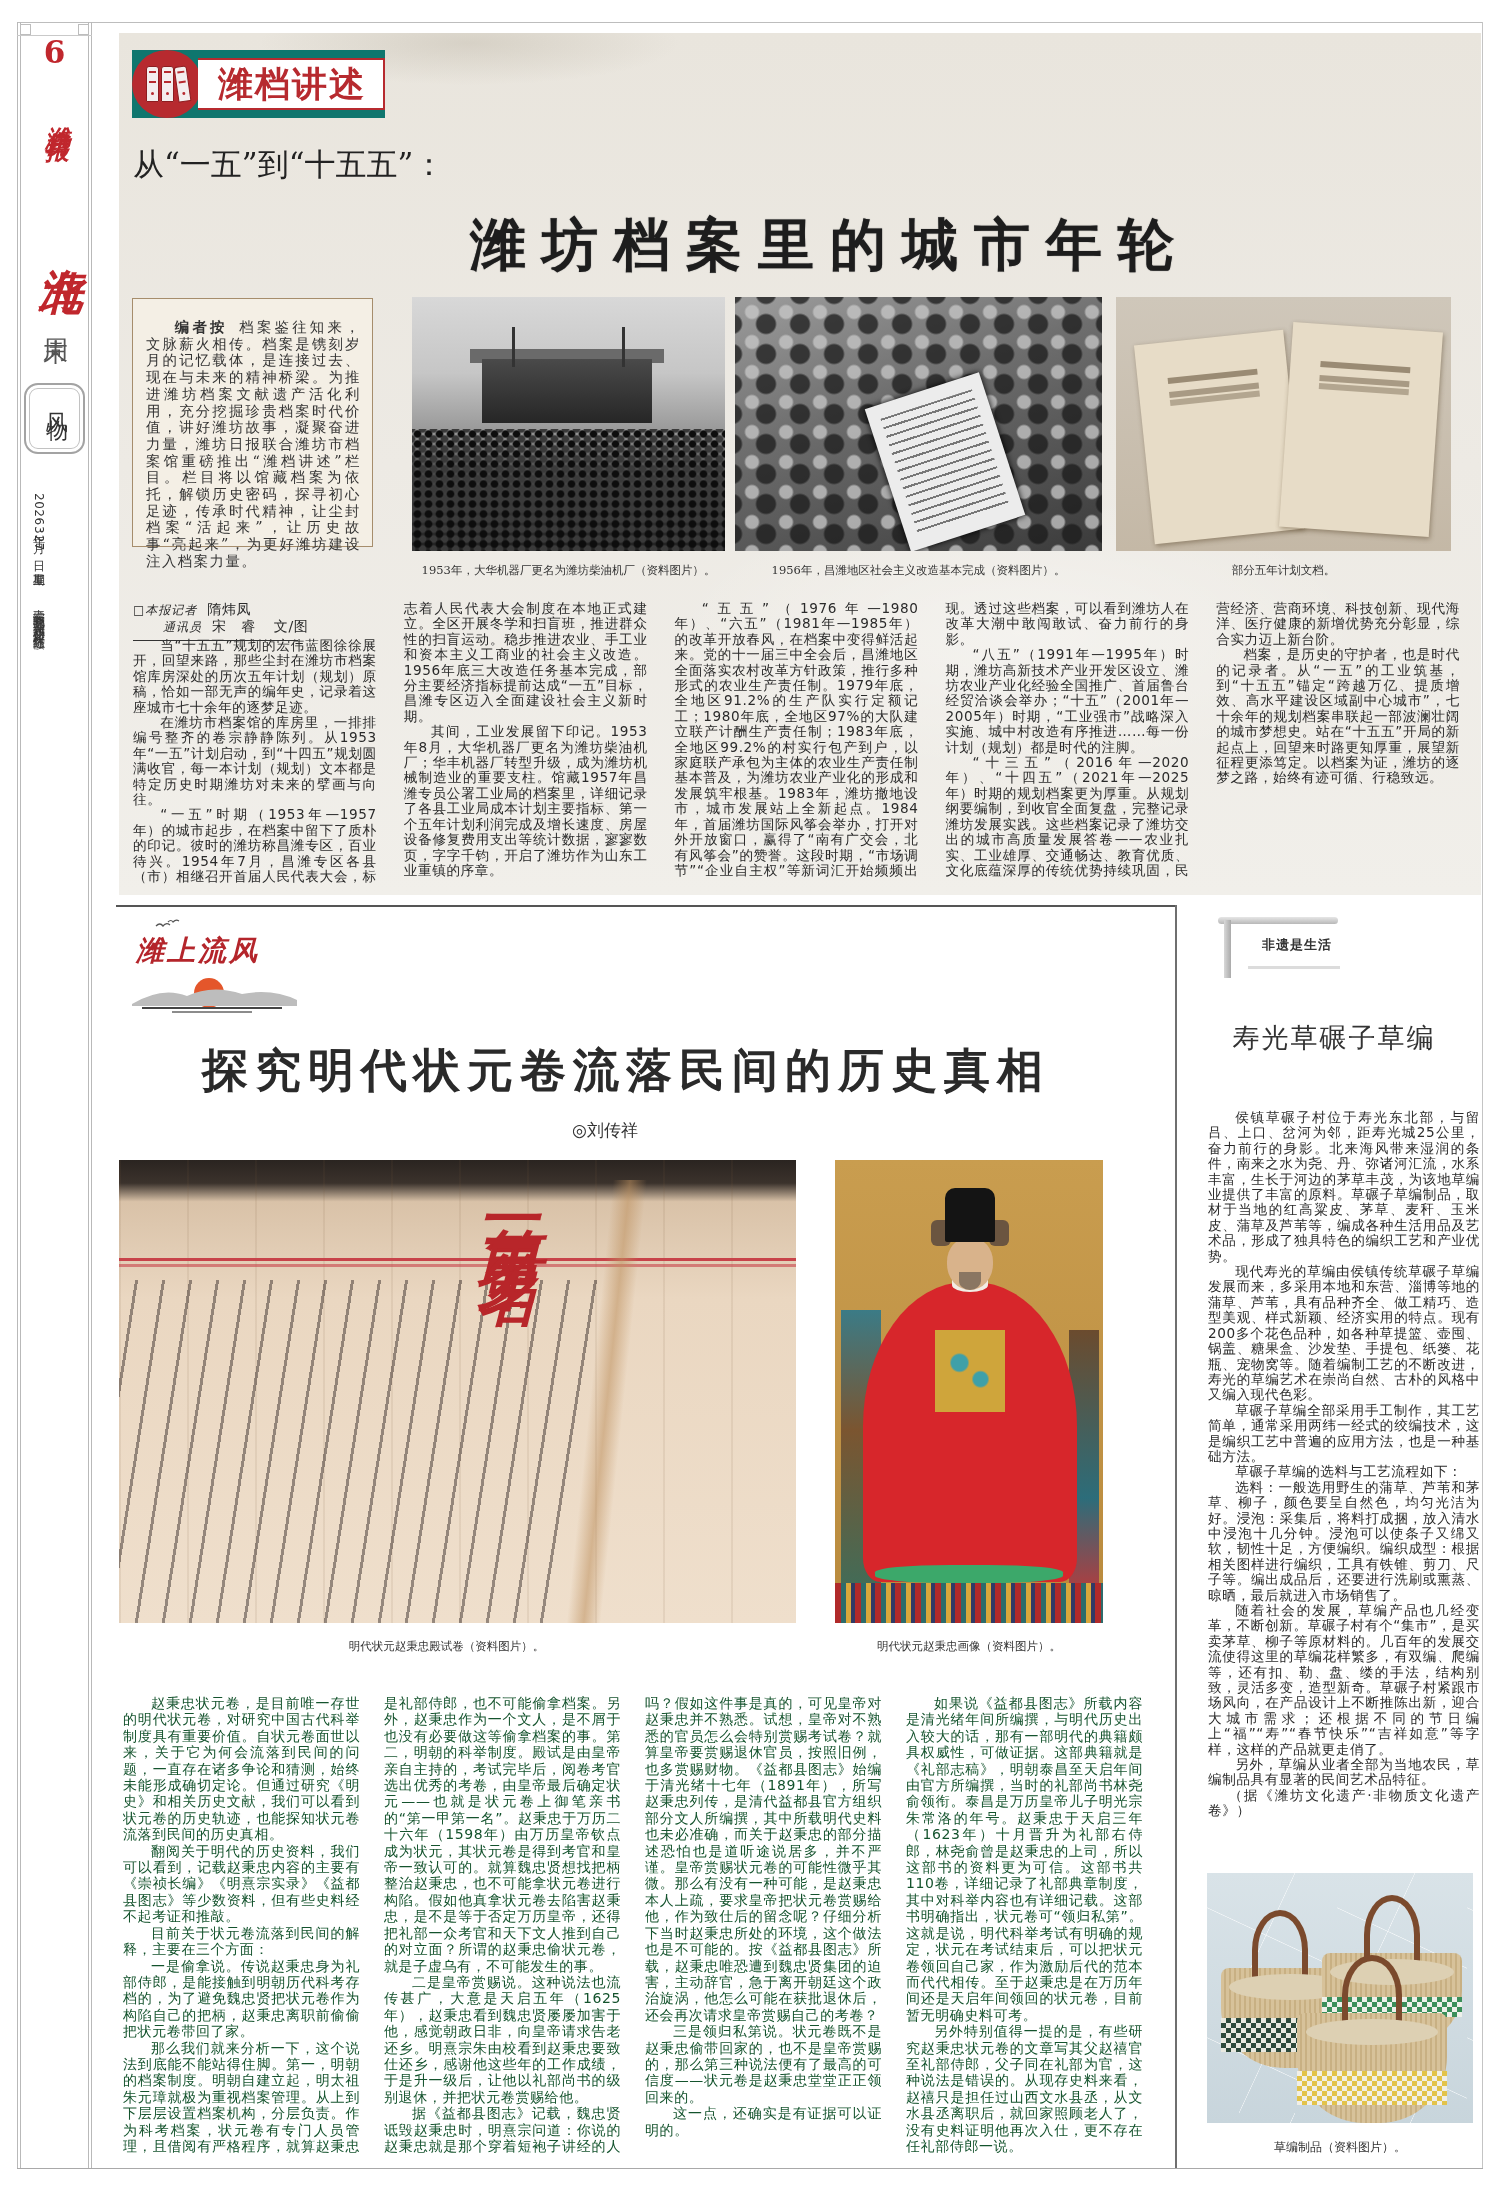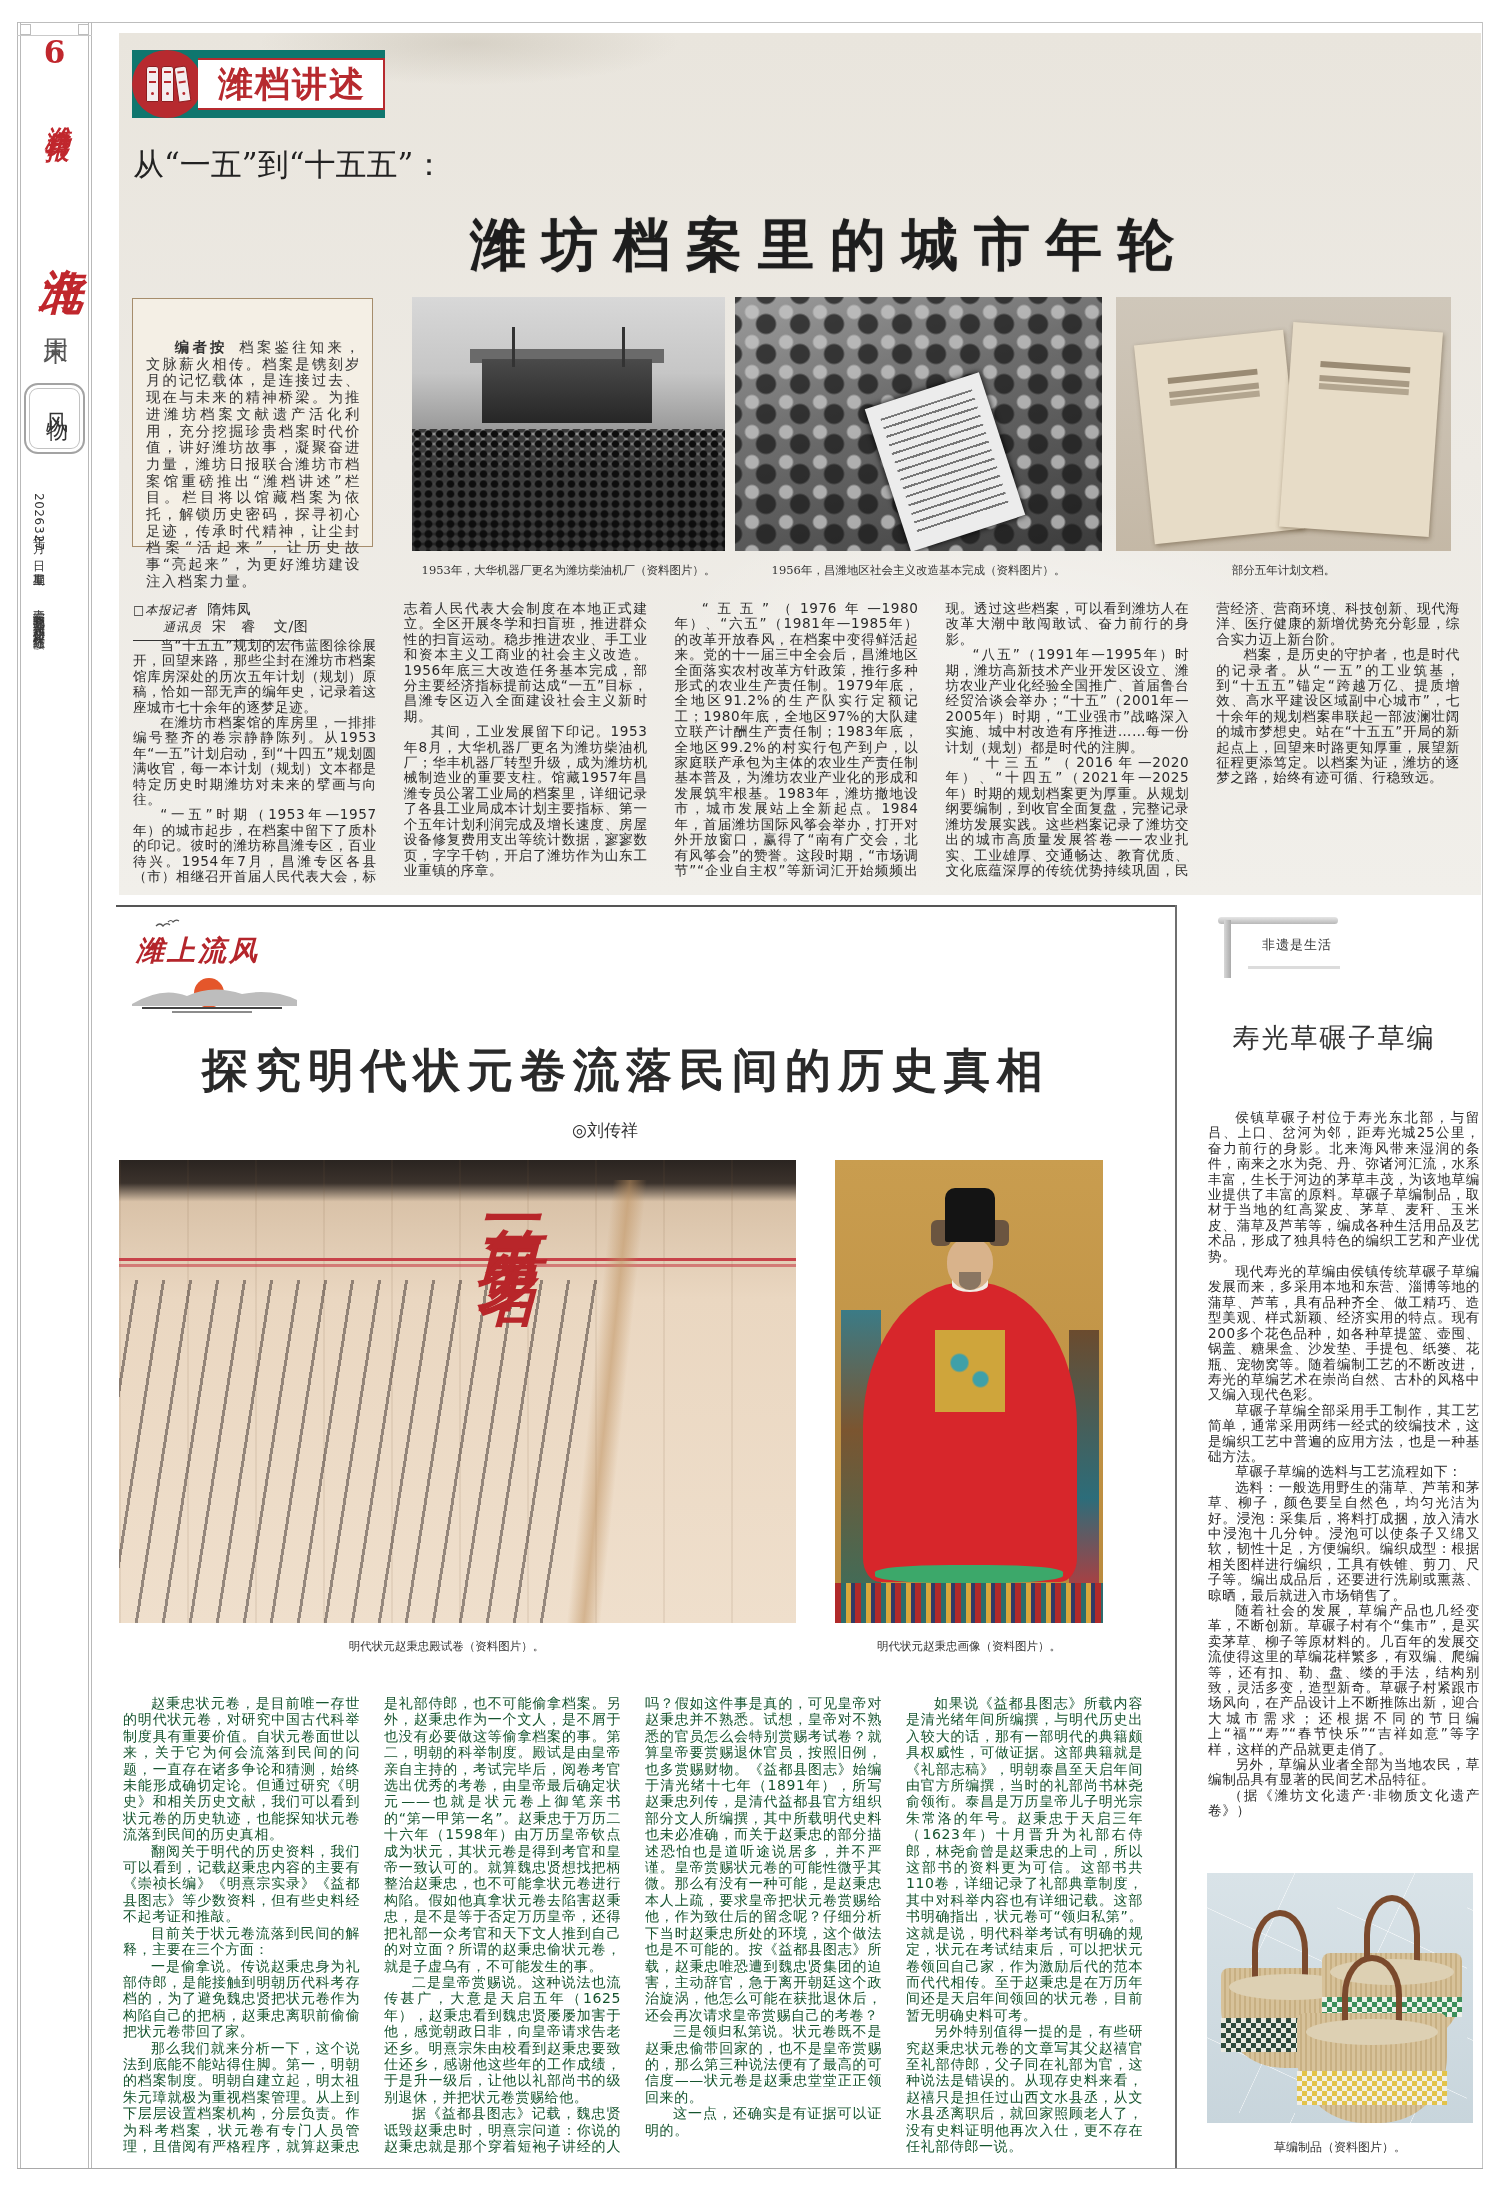--- a/index.html
+++ b/index.html
@@ -36,21 +36,21 @@
   linear-gradient(180deg,#e9e5dd 0%,#edeae4 50%,#f1efea 100%)}
 .badge{left:132px;top:50px;width:253px;height:68px;background:#0f766e}
 .badge-circle{left:0;top:0;width:70px;height:68px;border-radius:50%;background:#b72a2f}
 .binder{position:absolute;top:16px;width:13px;height:36px;background:#f4eeee;border-radius:3px 3px 1px 1px;border:1px solid #8d1c20}
 .binder::before{content:"";position:absolute;left:2px;top:4px;width:7px;height:8px;border-top:2px solid #b72a2f;border-bottom:2px solid #b72a2f}
 .binder::after{content:"";position:absolute;left:4px;bottom:6px;width:3px;height:3px;border-radius:50%;background:#b72a2f}
 .badge-box{left:66px;top:8px;width:187px;height:52px;border:2.5px solid #b72a2f;border-left:none;background:#fff}
 .badge-text{left:20px;top:4px;font-size:35px;font-weight:bold;color:#b72a2f;letter-spacing:2px;line-height:40px;white-space:nowrap}
 .kicker{left:133px;top:144px;font-size:31px;color:#222;white-space:nowrap}
 .headline{left:470px;top:208px;font-size:56px;font-weight:bold;letter-spacing:16px;color:#1d1d1d;white-space:nowrap;text-shadow:0 0 1px #555}
-.note{left:132px;top:298px;width:241px;height:249px;border:1.5px solid #a68d6c;background:#f4efe5;padding:40px 11px 0 13px;font-size:14.4px;line-height:16.7px;letter-spacing:1.5px;color:#333;text-align:justify}
+.note{left:132px;top:298px;width:241px;height:249px;border:1.5px solid #a68d6c;background:#f4efe5;padding:20px 11px 0 13px;font-size:14.4px;line-height:16.7px;letter-spacing:1.5px;color:#333;text-align:justify}
 .note .lbl{font-weight:bold;margin-left:2em;margin-right:.8em}
 .photo{position:absolute;top:297px;height:254px;overflow:hidden}
 .ph1{left:412px;width:313px;background:linear-gradient(180deg,#d8d8d8 0%,#c6c6c6 30%,#9a9a9a 52%,#4a4a4a 68%,#202020 100%)}
 .ph1 .bld{position:absolute;left:70px;top:62px;width:170px;height:64px;background:linear-gradient(180deg,#4a4a4a,#262626)}
 .ph1 .roof{position:absolute;left:58px;top:52px;width:194px;height:14px;background:#6a6a6a}
 .ph1 .flag{position:absolute;top:30px;width:3px;height:40px;background:#333}
 .ph1 .crowd{position:absolute;left:0;bottom:0;width:100%;height:48%;background:radial-gradient(circle,#0d0d0d 3px,transparent 4.5px) 0 0/11px 10px,radial-gradient(circle,#3a3a3a 3px,transparent 4.5px) 5px 5px/11px 10px}
 .ph2{left:735px;width:367px;background:linear-gradient(160deg,#9d9d9d 0%,#6e6e6e 40%,#3a3a3a 100%)}
 .ph2 .crowd{position:absolute;inset:0;background:radial-gradient(circle,#c9c9c9 6px,transparent 8px) 0 0/34px 30px,radial-gradient(circle,#1b1b1b 9px,transparent 11px) 14px 12px/34px 30px;opacity:.75}
 .ph2 .paper{position:absolute;left:150px;top:90px;width:120px;height:150px;background:#ececec;transform:rotate(-18deg);box-shadow:0 0 6px #000}
@@ -99,21 +99,21 @@
 .portrait .mat{position:absolute;left:40px;bottom:40px;width:188px;height:18px;background:#3ca86a;border-radius:40%}
 
 .lower-cols{left:123px;top:1695px;width:1020px;height:470px;column-count:4;column-gap:24px;column-fill:auto;overflow:hidden;font-size:14px;line-height:16.4px;letter-spacing:.6px;color:#14532d;text-align:justify}
 .lower-cols p{text-indent:2em}
 
 
 .fy-deco{left:1218px;top:912px;width:126px;height:66px}
 .fy-bar{left:0;top:5px;width:120px;height:7px;background:linear-gradient(180deg,#e6e6e6,#b8b8b8);border-radius:4px}
 .fy-post{left:6px;top:8px;width:7px;height:58px;background:linear-gradient(90deg,#d8d8d8,#aaa)}
 .fy-bot{left:30px;top:54px;width:92px;height:3px;background:#dcdcdc}
-.fy-text{left:44px;top:24px;font-size:13px;font-weight:normal;color:#333;letter-spacing:1px;white-space:nowrap}
+.fy-text{left:44px;top:24px;font-size:13px;font-weight:bold;color:#333;letter-spacing:1px;white-space:nowrap}
 .side-head{left:1185px;top:1020px;width:298px;text-align:center;font-size:27px;letter-spacing:2px;color:#333}
 .side-body{left:1208px;top:1110px;width:272px;font-size:13.6px;line-height:15.4px;letter-spacing:.6px;color:#2a2a2a;text-align:justify}
 .side-body p{text-indent:2em}
 .side-body .src{text-indent:1.5em}
 .bags{left:1207px;top:1873px;width:266px;height:250px;overflow:hidden;background:
  linear-gradient(115deg,transparent 49.6%,rgba(255,255,255,.7) 50%,transparent 50.4%) 0 0/120px 120px,
  linear-gradient(25deg,transparent 49.6%,rgba(255,255,255,.7) 50%,transparent 50.4%) 0 0/130px 130px,
  linear-gradient(180deg,#d9e3e8,#c8d5dc)}
 .bag{position:absolute;background:repeating-linear-gradient(90deg,#d7c29a 0 3px,#c8b083 3px 5px);border-radius:8px 8px 45% 45%/8px 8px 60% 60%}
 .bag .rim{position:absolute;left:6%;top:6px;width:88%;height:26px;background:#ddd0b3;border-radius:50%}

